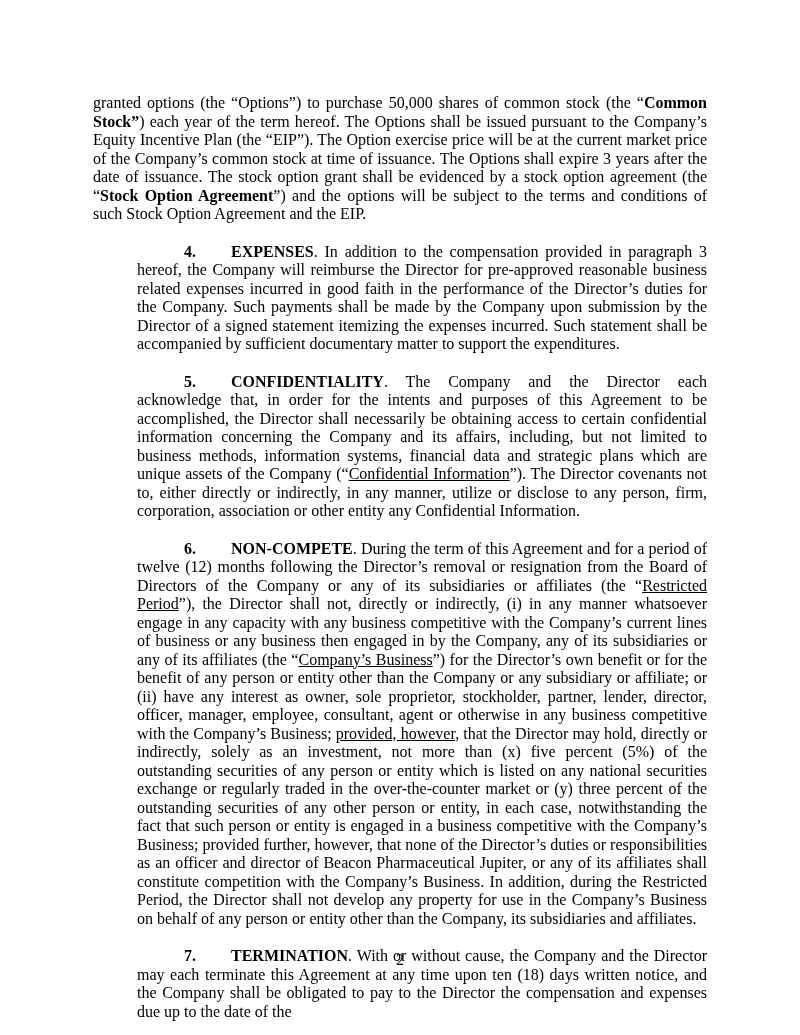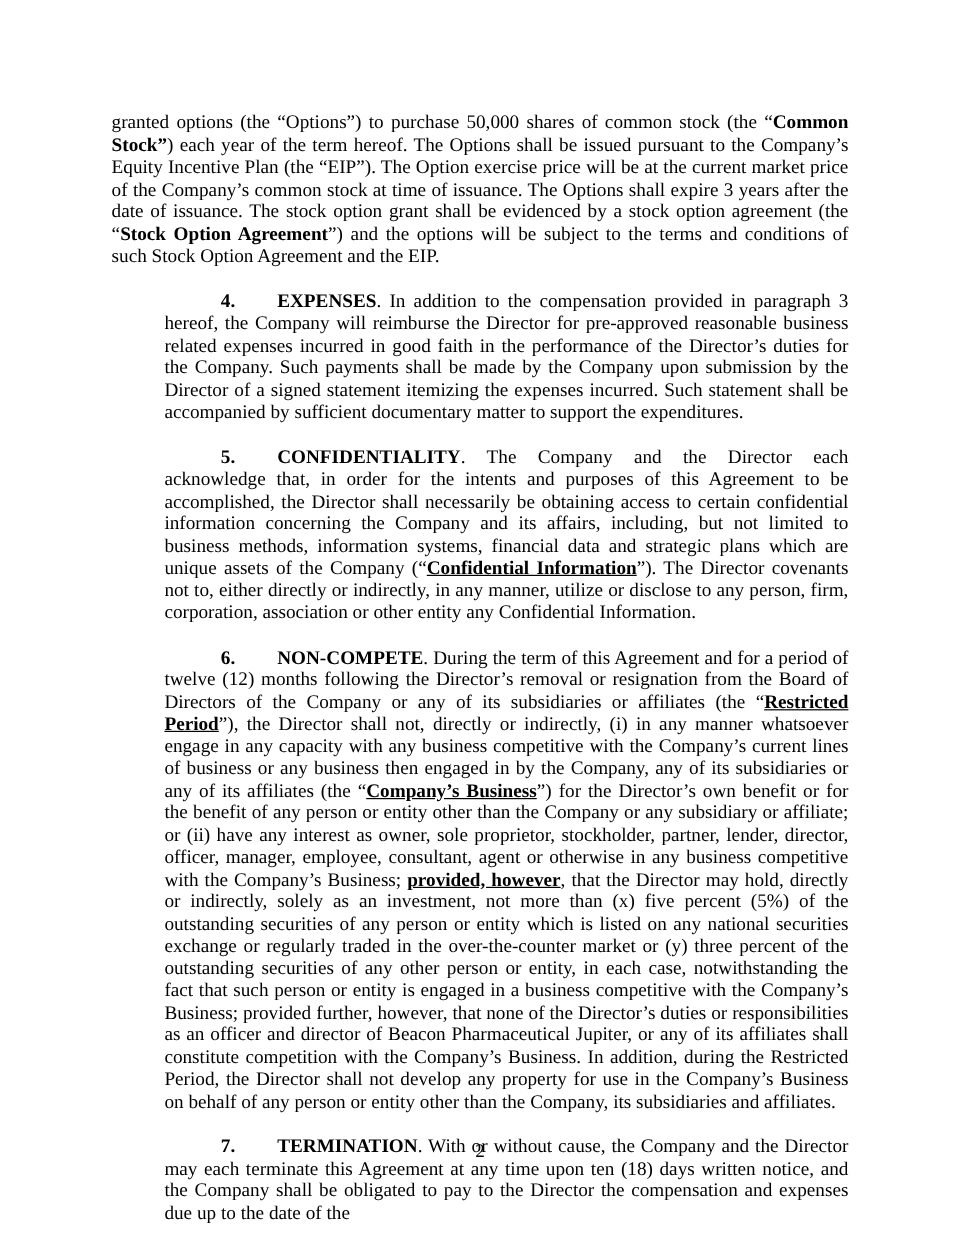--- a/index.html
+++ b/index.html
@@ -32,21 +32,21 @@
     text-indent: 47px;
     margin-left: 44px;
   }
   .num {
     display: inline-block;
     width: 47px;
     font-weight: bold;
     text-indent: 0;
   }
   .b { font-weight: bold; }
-  .u { text-decoration: underline; font-weight: bold; }
+  .u { text-decoration: underline; }
   .page-number {
     position: absolute;
     top: 951px;
     left: 0;
     width: 100%;
     text-align: center;
   }
 </style>
 </head>
 <body>

